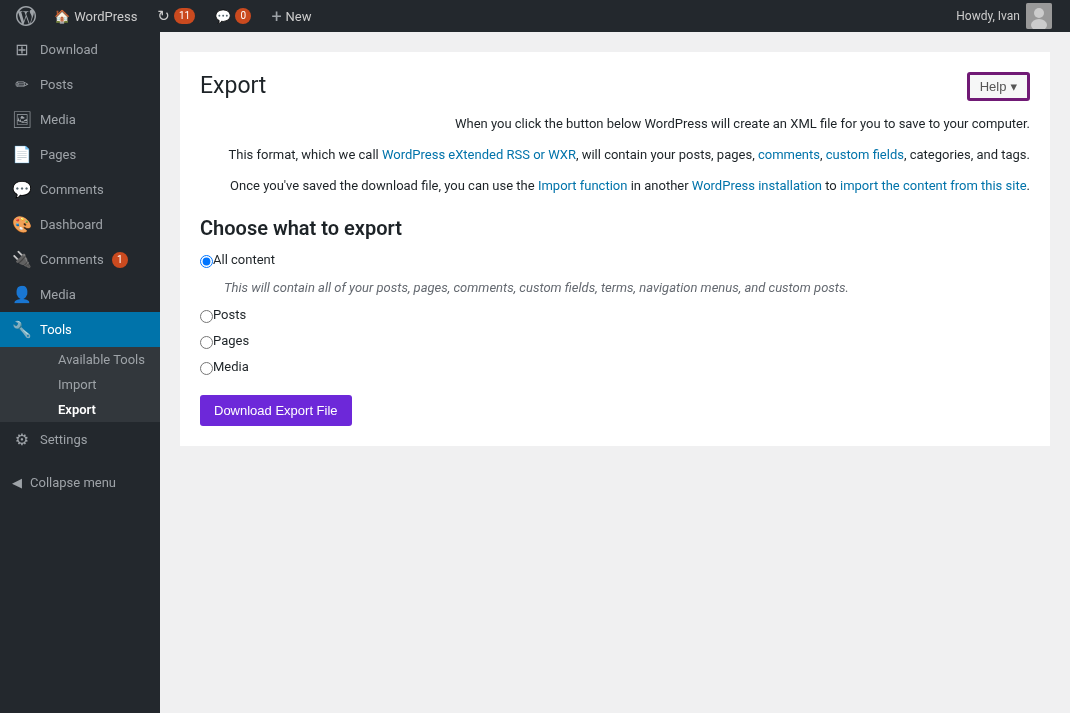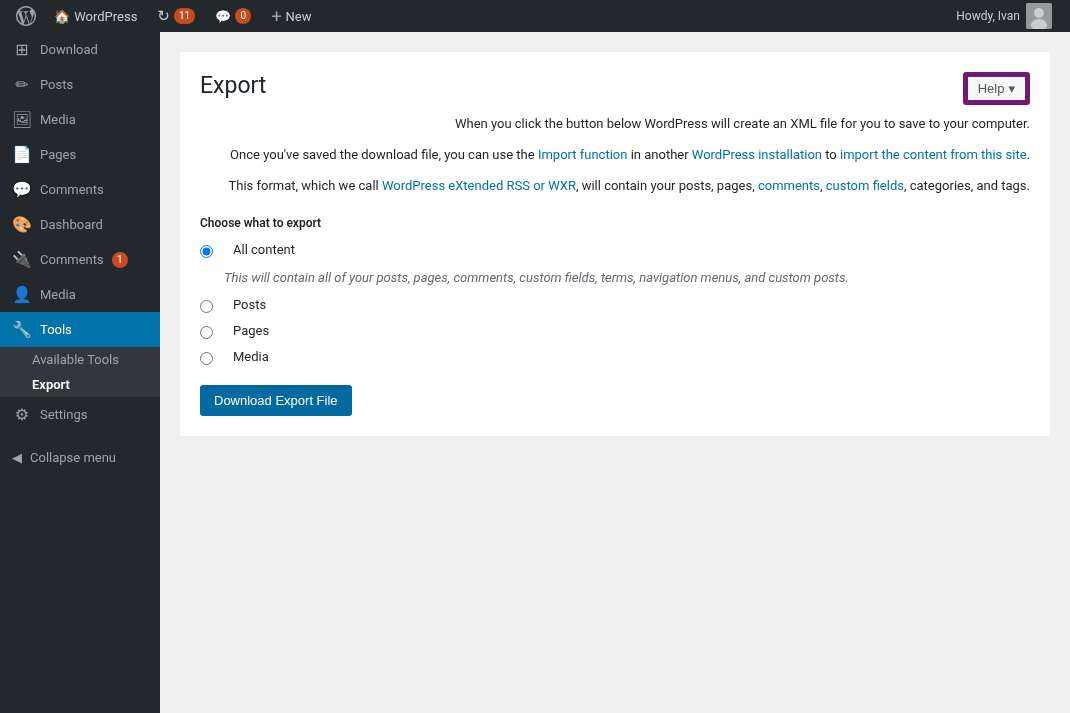--- a/index.html
+++ b/index.html
@@ -60,21 +60,21 @@
     }
     .menu-item.active { background: #0073aa; color: #fff; }
     .menu-item .menu-icon { font-size: 16px; width: 20px; text-align: center; flex-shrink: 0; }
     .menu-item .badge {
       background: #ca4a1f; color: #fff; font-size: 10px;
       border-radius: 10px; padding: 1px 5px; min-width: 16px;
       text-align: center; line-height: 1.4;
     }
 
     
-    .submenu { background: #32373c; }
+    .submenu { background: #32373c; padding-left: 26px; }
     .submenu .sub-item {
       padding: 5px 12px 5px 32px;
       color: #9ea3a8; font-size: 13px; cursor: pointer;
       display: block;
     }
     .submenu .sub-item.active { color: #fff; font-weight: 600; }
 
     
     .collapse-menu {
       display: flex; align-items: center; gap: 8px;
@@ -93,39 +93,39 @@
       padding: 20px;
       max-width: 900px;
     }
     .page-title {
       font-size: 23px; font-weight: 400; color: #1d2327;
       margin-bottom: 15px;
     }
     .help-btn {
       float: right;
       background: #f6f7f7;
-      border: 5px solid #701a75;
+      border: 3px solid #701a75;
       padding: 4px 10px;
       font-size: 13px; color: #555; cursor: pointer;
       border-radius: 3px;
       display: flex; align-items: center; gap: 4px;
     }
 
     .desc-text { color: #1d2327; font-size: 13px; line-height: 1.6; margin-bottom: 10px; text-align: right; }
     .desc-text a, .link-text { color: #0073aa; text-decoration: none; }
 
-    .section-title { font-size: 12px; font-weight: 600; color: #1d2327; margin: 20px 0 12px; }
-
-    .radio-option { display: flex; align-items: flex-start; gap: 20px; margin-bottom: 10px; }
+    .section-title { font-size: 20px; font-weight: 600; color: #1d2327; margin: 20px 0 12px; }
+
+    .radio-option { display: flex; align-items: flex-start; gap: 0; margin-bottom: 10px; }
     .radio-option input[type="radio"] { margin-top: 3px; cursor: pointer; }
     .radio-option label { color: #1d2327; font-size: 13px; cursor: pointer; }
     .radio-hint { color: #646970; font-style: italic; font-size: 13px; margin: 12px 0 12px 24px; }
 
     .download-btn {
-      background: #0369a1;
+      background: #6d28d9;
       color: #fff;
       border: none;
       padding: 8px 14px;
       font-size: 13px; cursor: pointer;
       border-radius: 3px;
       margin-top: 10px;
     }
 
     
     .wp-logo-svg { width: 20px; height: 20px; fill: #9ea3a8; }
@@ -213,20 +213,21 @@
       <span class="menu-icon">👤</span>
       <span>Media</span>
     </div>
     <div class="menu-item active">
       <span class="menu-icon">🔧</span>
       <span>Tools</span>
     </div>
 
     <div class="submenu">
       <a class="sub-item">Available Tools</a>
+      <a class="sub-item">Import</a>
       <a class="sub-item active">Export</a>
     </div>
 
     <div class="menu-item">
       <span class="menu-icon">⚙</span>
       <span>Settings</span>
     </div>
 
     <div class="collapse-menu">
       <span>◀</span>
@@ -242,27 +243,27 @@
         <span>▾</span>
       </button>
 
       <h1 class="page-title">Export</h1>
 
       <p class="desc-text">
         <span>When you click the button below WordPress will create an XML file for you to save to your computer.</span>
       </p>
 
       <p class="desc-text">
+        This format, which we call <a class="link-text">WordPress eXtended RSS or WXR</a>, will contain your posts, pages, <a class="link-text">comments</a>, <a class="link-text">custom fields</a>, categories, and tags.
+      </p>
+
+      <p class="desc-text">
         Once you've saved the download file, you can use the <a class="link-text">Import function</a> in another <a class="link-text">WordPress installation</a> to <a class="link-text">import the content from this site</a>.
       </p>
 
-      <p class="desc-text">
-        This format, which we call <a class="link-text">WordPress eXtended RSS or WXR</a>, will contain your posts, pages, <a class="link-text">comments</a>, <a class="link-text">custom fields</a>, categories, and tags.
-      </p>
-
       <h2 class="section-title">Choose what to export</h2>
 
       
       <div class="radio-option">
         <input type="radio" id="all" name="export-type" checked="" style="">
         <label for="all">All content</label>
       </div>
       <p class="radio-hint">This will contain all of your posts, pages, comments, custom fields, terms, navigation menus, and custom posts.</p>
 
       

